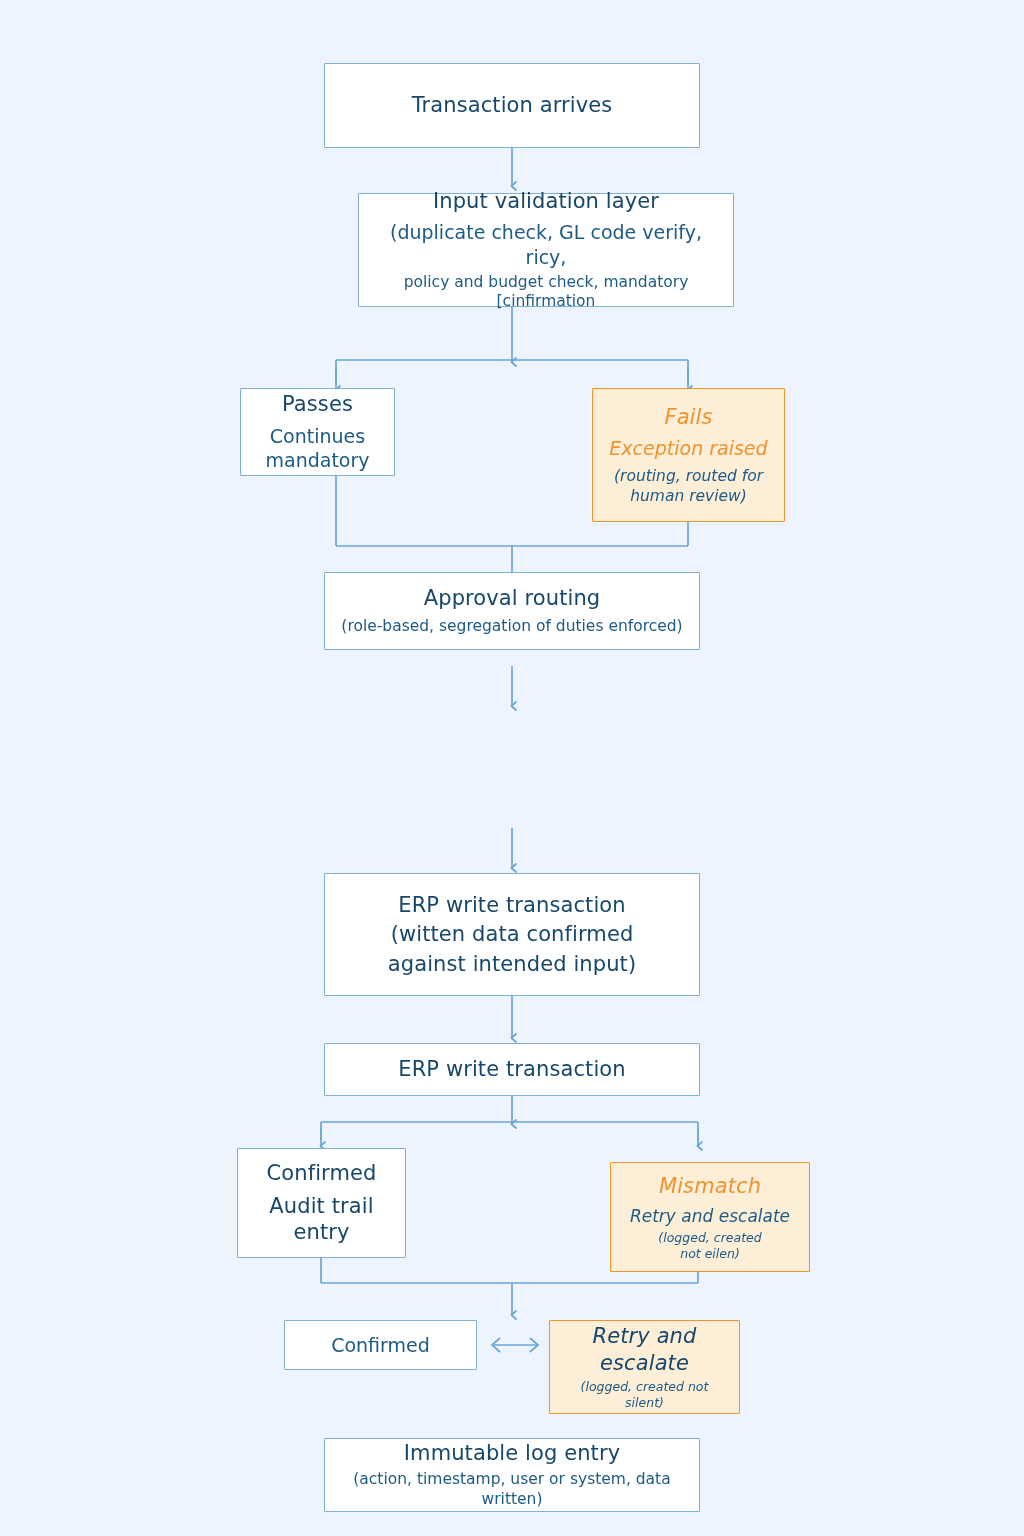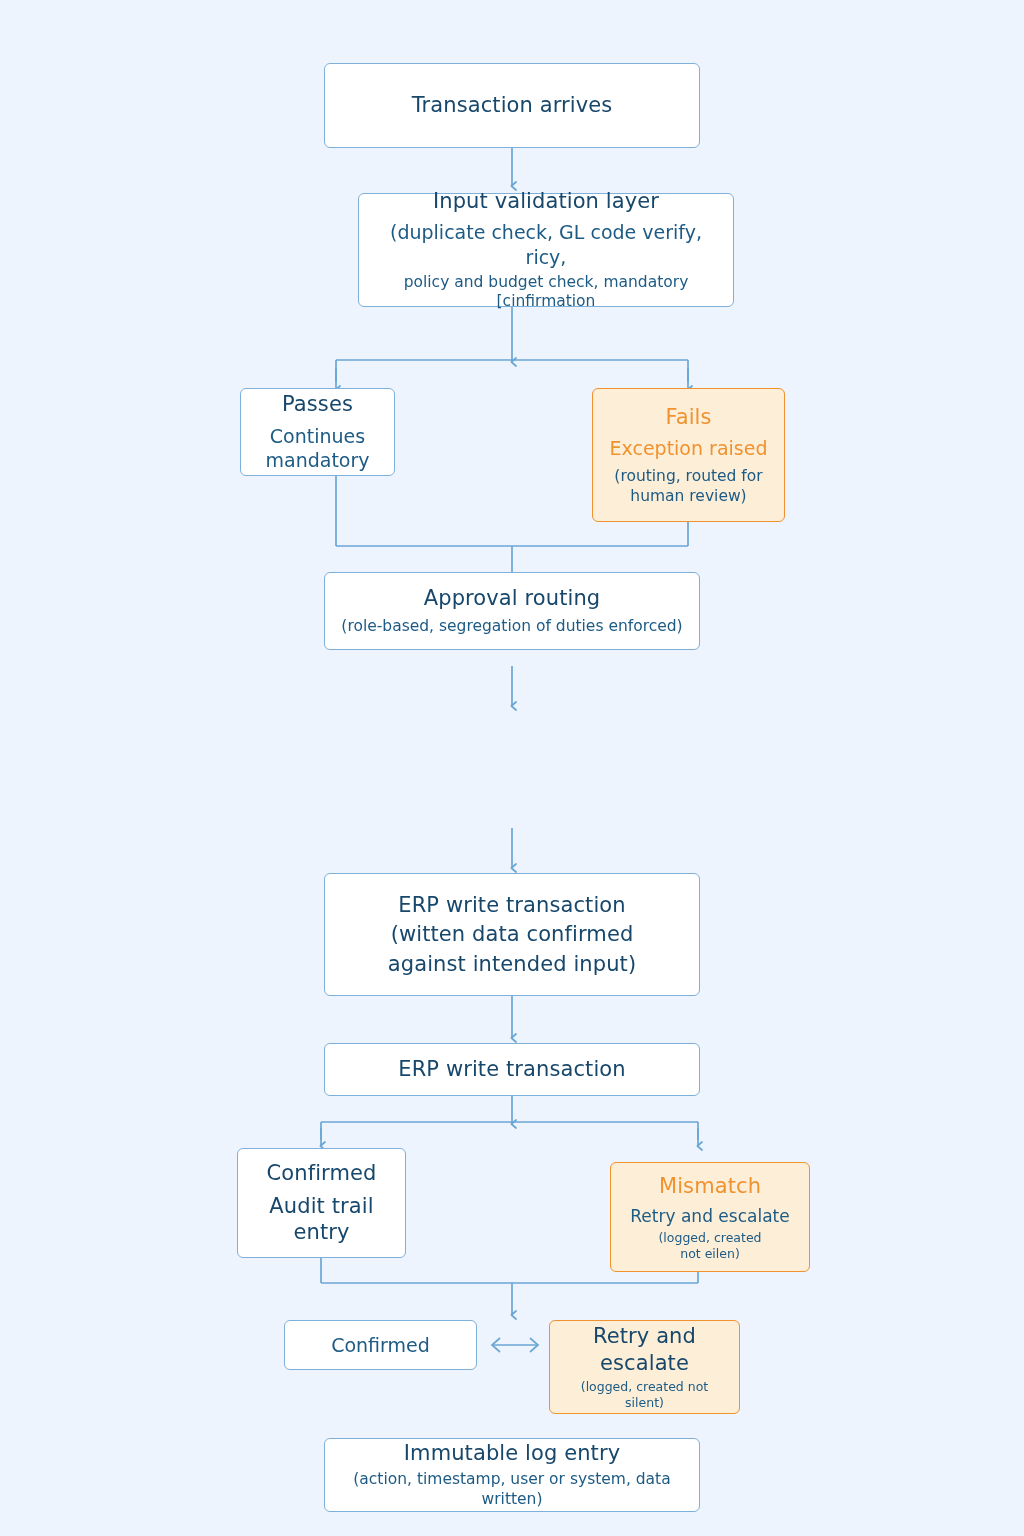--- a/index.html
+++ b/index.html
@@ -22,37 +22,38 @@
     position: absolute;
     left: 0;
     top: 0;
     width: 1024px;
     height: 1536px;
     pointer-events: none;
   }
   .node {
     position: absolute;
     box-sizing: border-box;
-    border-radius: 6px;
+    border-radius: 1px;
     display: flex;
     flex-direction: column;
     align-items: center;
     justify-content: center;
     text-align: center;
     padding: 6px 10px;
   }
   .node.blue {
     background: #ffffff;
     border: 1.6px solid #7fb0da;
     color: #17476b;
   }
   .node.orange {
     background: #fdeed8;
     border: 1.8px solid #f0922e;
     color: #17476b;
+    font-style: italic;
   }
   .t-title {
     font-size: 21px;
     line-height: 1.26;
     color: #17476b;
     letter-spacing: .1px;
   }
   .t-title.orange-text {
     color: #f0922e;
   }

